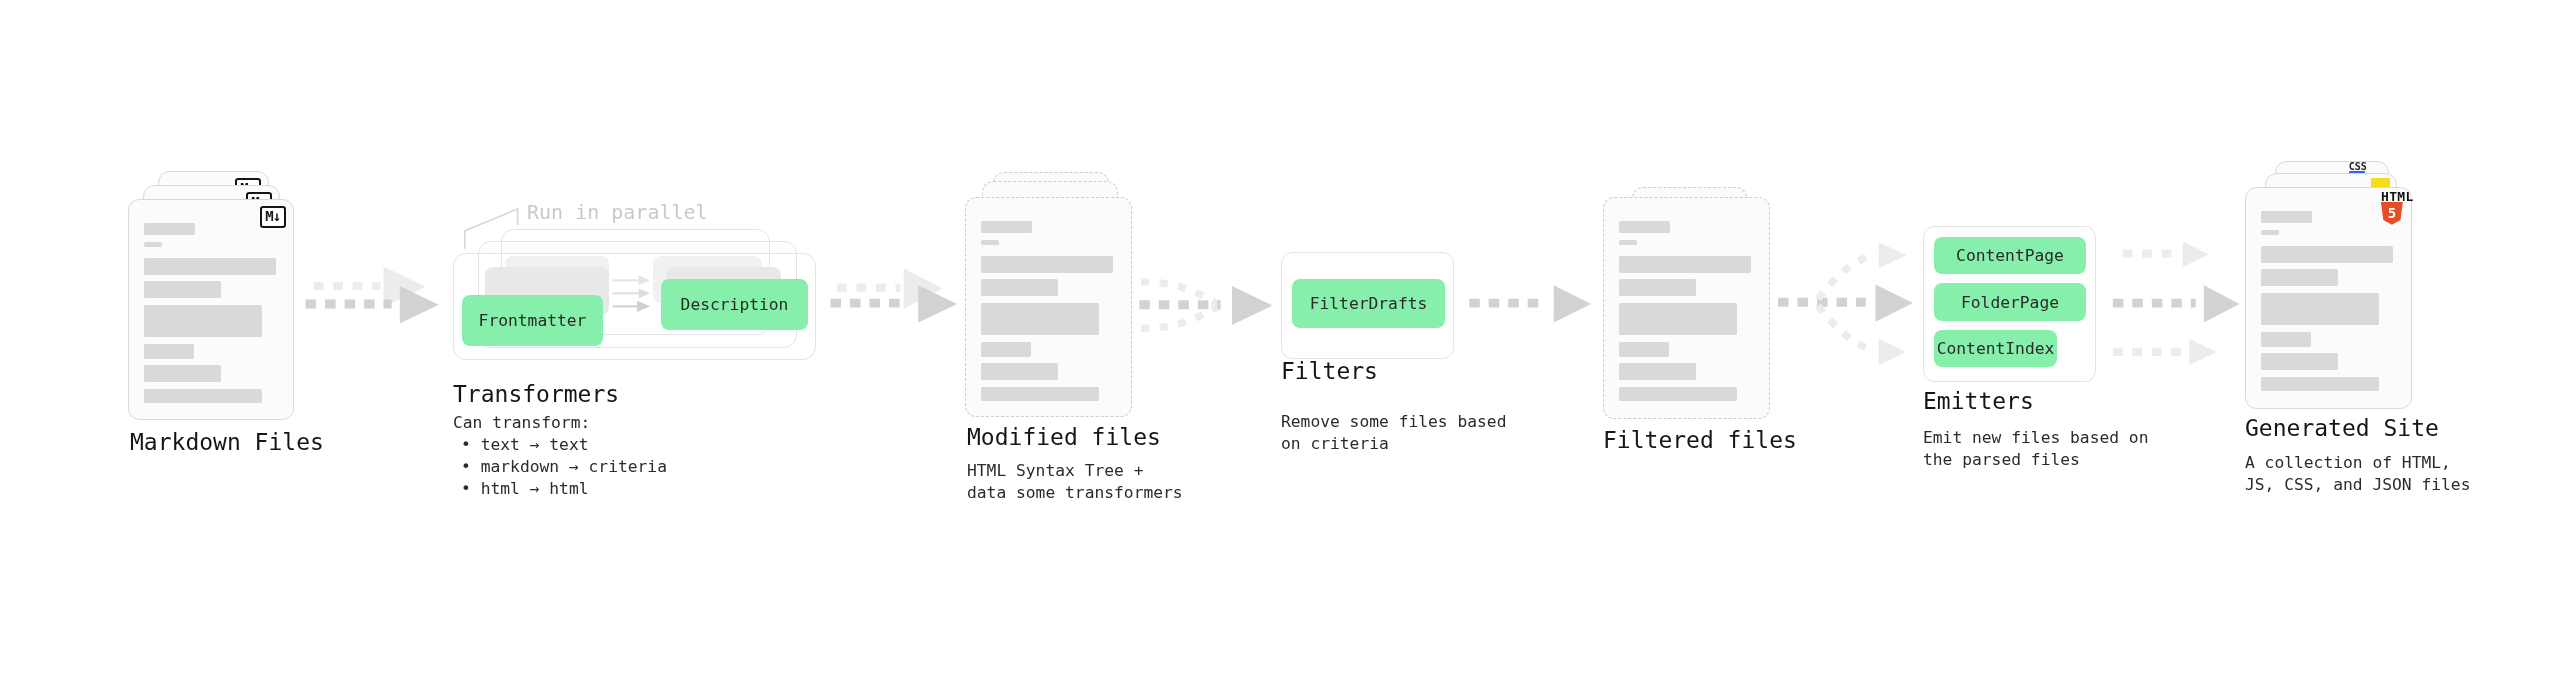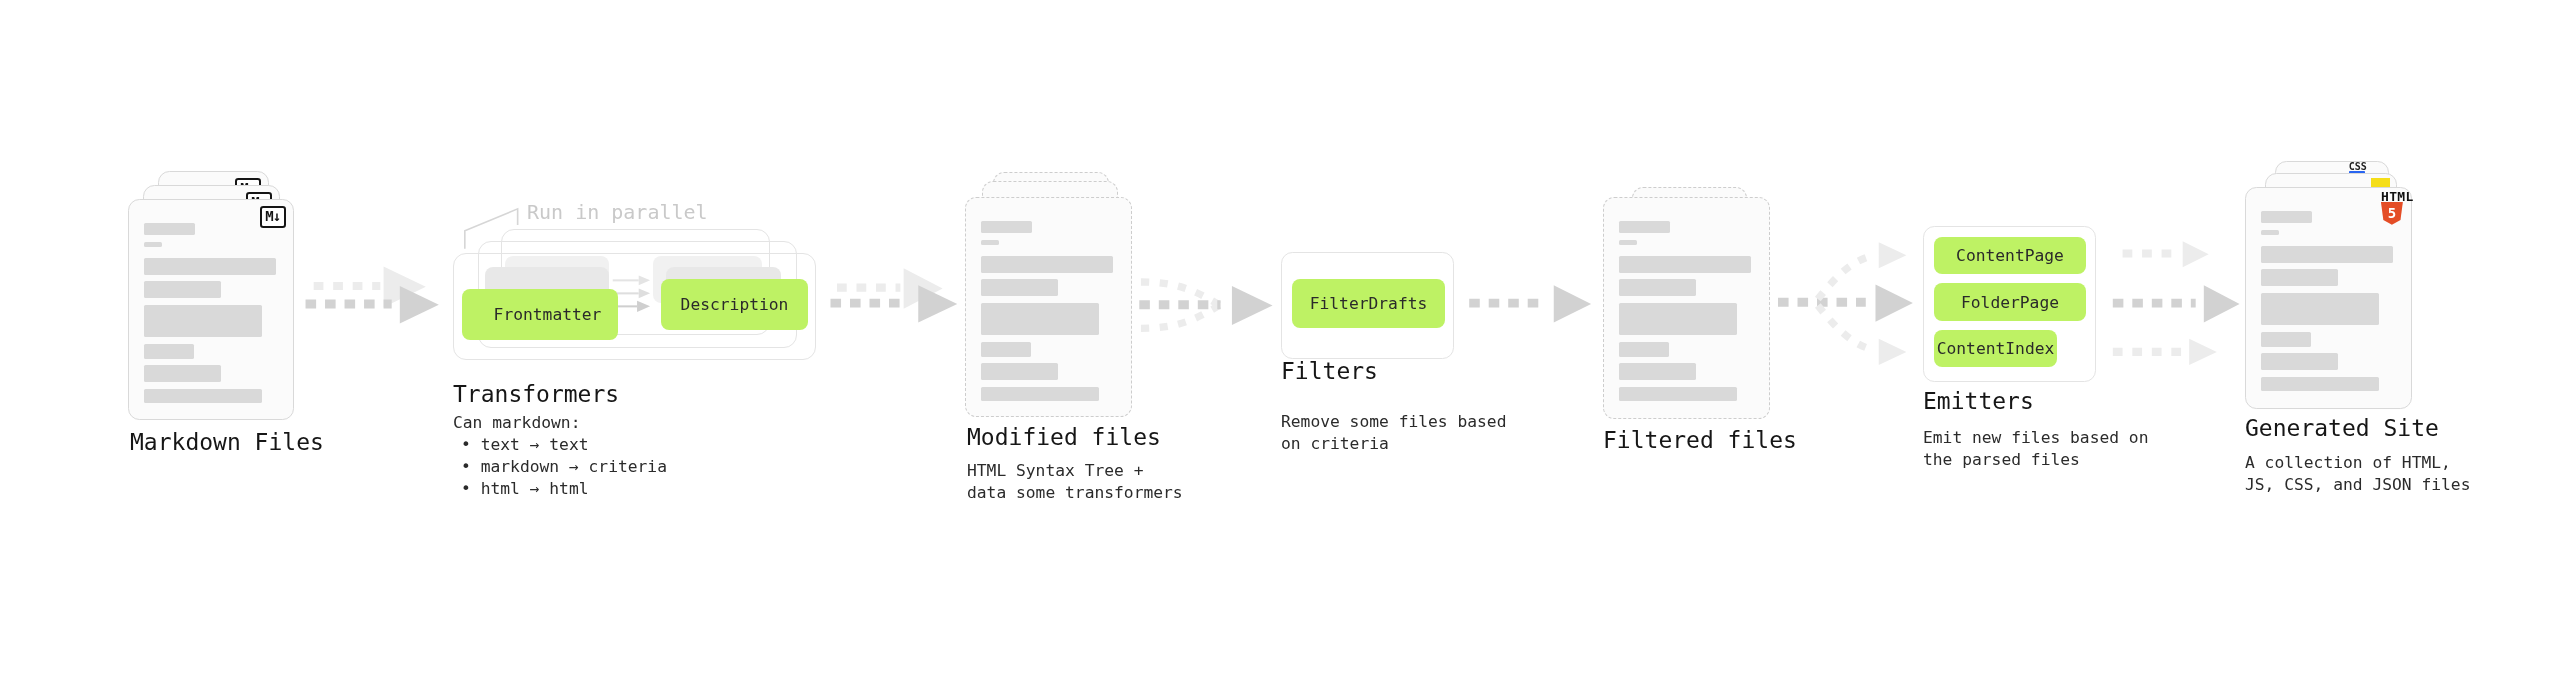--- a/index.html
+++ b/index.html
@@ -51,27 +51,27 @@
     font-weight:bold;font-size:14px;line-height:22px;text-align:center;}
 
   
   .t-container{position:absolute;border:1.6px solid #e4e4e4;border-radius:13px;box-sizing:border-box;z-index:1;background:transparent;}
   #tc-back{left:501px;top:229px;width:269px;height:106px;}
   #tc-mid{left:478px;top:241px;width:319px;height:107px;}
   #tc-front{left:453px;top:253px;width:363px;height:107px;}
   #filters-container{left:1281px;top:252px;width:173px;height:107px;border-radius:11.4px;}
   #emitters-container{left:1923px;top:226px;width:173px;height:156px;border-radius:11.4px;}
 
-  .gbox{position:absolute;background:#bef264;border-radius:8.1px;font-size:16.3px;color:#2a2a2a;
+  .gbox{position:absolute;background:#86efac;border-radius:8.1px;font-size:16.3px;color:#2a2a2a;
     display:flex;align-items:center;justify-content:center;white-space:nowrap;z-index:4;}
   .ghost1{background:#e8e8e8;z-index:3;}
   .ghost2{background:#f1f1f1;z-index:2;}
   #fm-g2{left:505px;top:256px;width:104px;height:47px;}
   #fm-g1{left:485px;top:267px;width:124px;height:48px;}
-  #fm{left:462px;top:289px;width:141px;height:51px;padding-left:15px;}
+  #fm{left:462px;top:295px;width:141px;height:51px;}
   #ds-g2{left:653px;top:256px;width:109px;height:47px;}
   #ds-g1{left:666px;top:267px;width:115px;height:48px;}
   #ds{left:661px;top:279px;width:147px;height:51px;}
   #fd{left:1292px;top:279px;width:153px;height:49px;}
   #em1{left:1934px;top:237px;width:152px;height:37px;}
   #em2{left:1934px;top:283px;width:152px;height:38px;}
   #em3{left:1934px;top:330px;width:123px;height:37px;}
 
   
   .stage-title{position:absolute;font-size:23px;color:#161616;white-space:nowrap;z-index:5;}
@@ -177,21 +177,21 @@
     <div class="t-container" id="tc-mid"></div>
     <div class="t-container" id="tc-front"></div>
     <div class="gbox ghost2" id="fm-g2"></div>
     <div class="gbox ghost1" id="fm-g1"></div>
     <div class="gbox" id="fm">Frontmatter</div>
     <div class="gbox ghost2" id="ds-g2"></div>
     <div class="gbox ghost1" id="ds-g1"></div>
     <div class="gbox" id="ds">Description</div>
     <div class="stage-title" id="t-tr">Transformers</div>
     <div class="stage-desc" id="d-tr">
-      <div>Can markdown:</div>
+      <div>Can transform:</div>
       <div class="bullet">• text → text</div>
       <div class="bullet">• markdown → criteria</div>
       <div class="bullet">• html → html</div>
     </div>
   </div>
 
   <div>
     <div class="doc dashed z1" id="mod-back2"></div>
     <div class="doc dashed z2" id="mod-back1"></div>
     <div class="doc dashed z3" id="mod-front">

